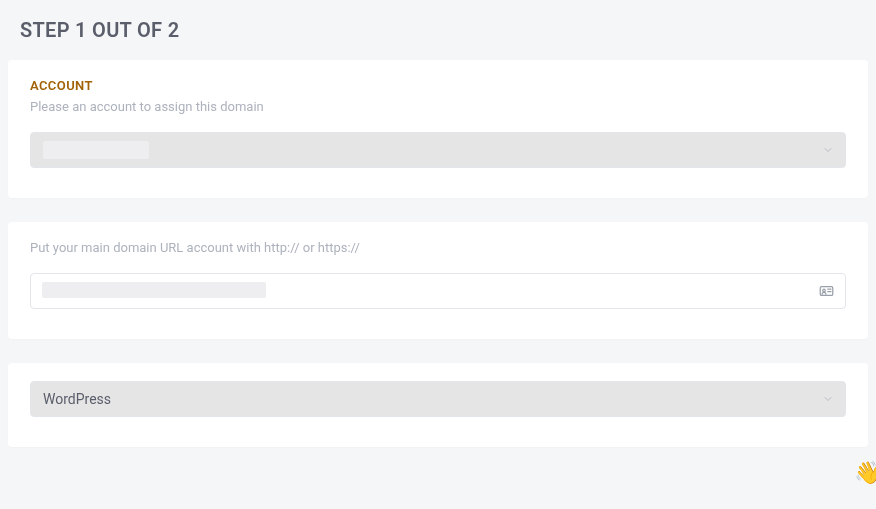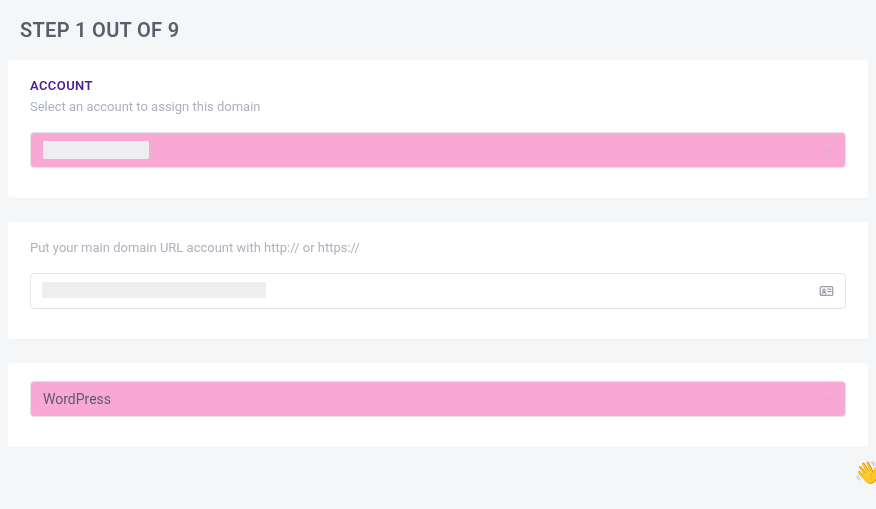--- a/index.html
+++ b/index.html
@@ -28,42 +28,42 @@
     .card {
       background: #fff;
       border-radius: 4px;
       padding: 18px 22px 30px 22px;
       margin-bottom: 24px;
       box-shadow: 0 1px 2px rgba(0,0,0,0.02);
     }
     .card-title {
       font-size: 13px;
       font-weight: 600;
-      color: #4c1d95;
+      color: #a16207;
       letter-spacing: 0.4px;
       margin-bottom: 6px;
     }
     .card-subtitle {
       font-size: 13px;
       color: #adb2bd;
       margin-bottom: 18px;
     }
     .select-wrapper {
       position: relative;
       width: 100%;
     }
     .select-field {
       width: 100%;
       height: 36px;
       border: 1px solid #e2e5ea;
       border-radius: 4px;
       padding: 0 36px 0 12px;
       font-size: 14px;
       color: #5a5e6b;
-      background: #f9a8d4;
+      background: #e5e5e5;
       cursor: pointer;
       display: flex;
       align-items: center;
     }
     .select-placeholder {
       display: inline-block;
       width: 106px;
       height: 18px;
       background: #eeeef0;
       border-radius: 2px;
@@ -119,25 +119,25 @@
       right: 0;
       bottom: 24px;
       font-size: 22px;
       transform: translateX(6px);
     }
   </style>
 </head>
 <body>
 
 <div class="container">
-  <h1 class="step-title">STEP 1 OUT OF 9</h1>
+  <h1 class="step-title">STEP 1 OUT OF 2</h1>
 
   <div class="card">
     <div class="card-title">ACCOUNT</div>
-    <div class="card-subtitle">Select an account to assign this domain</div>
+    <div class="card-subtitle">Please an account to assign this domain</div>
     <div class="select-wrapper">
       <div class="select-field">
         <span class="select-placeholder"></span>
       </div>
       <span class="chevron">
         <svg width="12" height="12" viewBox="0 0 24 24" fill="none" stroke="currentColor" stroke-width="2" stroke-linecap="round" stroke-linejoin="round">
             <polyline points="6 9 12 15 18 9"></polyline>
           </svg>
       </span>
     </div>

